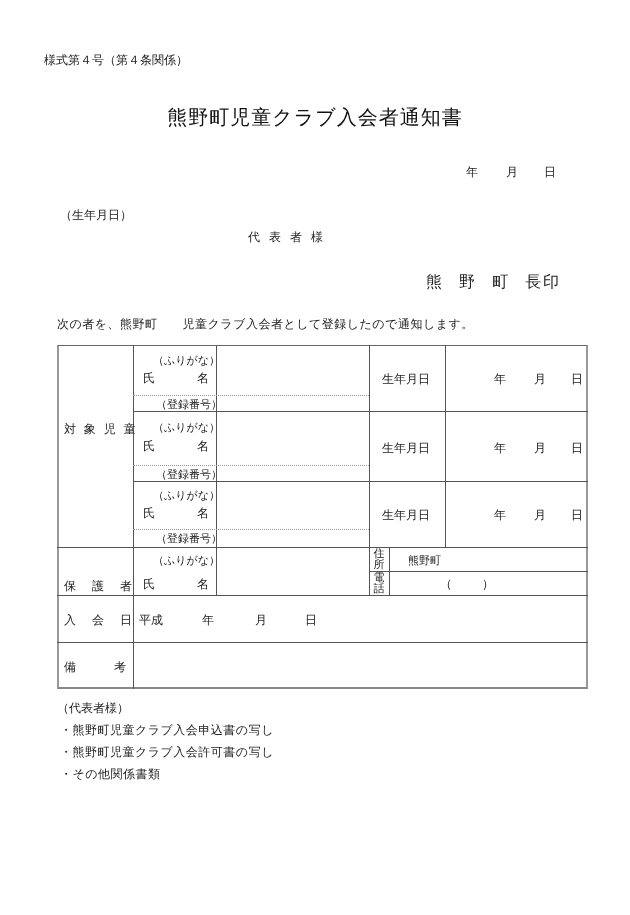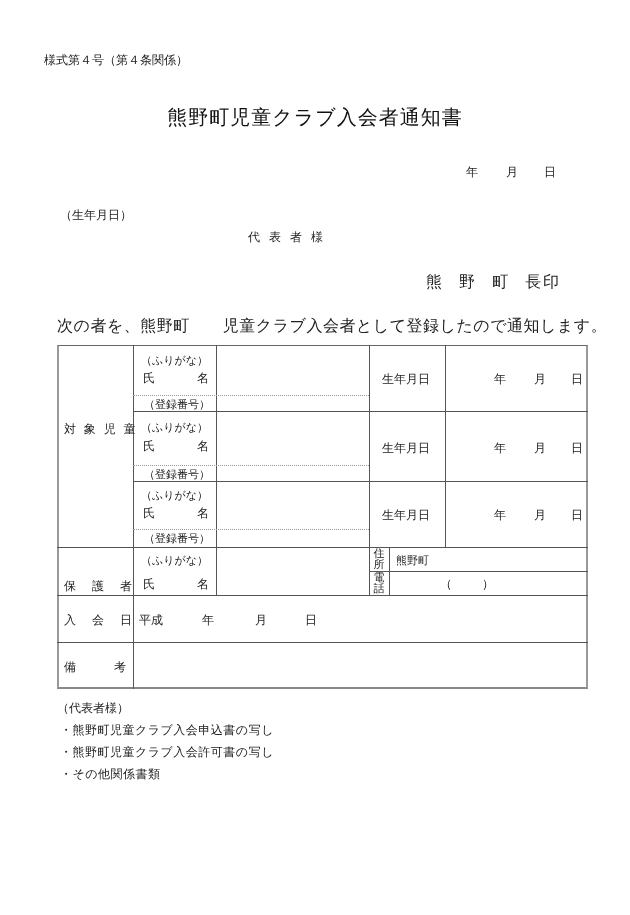--- a/index.html
+++ b/index.html
@@ -8,28 +8,28 @@
     font-family: "DejaVu Serif", "Liberation Serif", serif;
     color: #222;
   }
   .abs { position: absolute; white-space: nowrap; }
   .form-no { left: 44px; top: 52px; font-size: 12px; }
   .title { left: 0; width: 630px; text-align: center; top: 104px; font-size: 20px; letter-spacing: 1px; color: #111; }
   .date-line { top: 164px; font-size: 12px; }
   .consignee { left: 60px; top: 207px; font-size: 12px; }
   .rep { left: 208px; top: 229px; font-size: 12px; letter-spacing: 9px; margin-left: 40px; }
   .mayor { top: 272px; font-size: 16px; }
-  .notice { left: 57px; top: 316px; font-size: 16px; letter-spacing: 0.5px; }
+  .notice { left: 57px; top: 316px; font-size: 12px; letter-spacing: 0.5px; }
 
   .tbl { position: absolute; left: 57px; top: 345px; width: 531px; height: 344px; border: 1px solid #555; box-sizing: border-box; border-width: 1px 2px 2px 2px; border-color: #666 #999 #888 #999; }
   .hl { position: absolute; height: 0; border-top: 1px solid #555; }
   .hd { position: absolute; height: 0; border-top: 1px dotted #999; }
   .vl { position: absolute; width: 0; border-left: 1px solid #555; }
   .cell-text { position: absolute; font-size: 12px; white-space: nowrap; }
-  .small { font-size: 11px; }
+  .small { font-size: 11px; margin-left: 12px; }
   .vert { position: absolute; font-size: 11px; line-height: 11px; width: 12px; text-align: center; }
 
   .attach-head { left: 57px; top: 700px; font-size: 12px; }
   .attach-item { left: 60px; font-size: 12px; letter-spacing: 0.5px; }
 </style>
 </head>
 <body>
 
 <div class="abs form-no">様式第４号（第４条関係）</div>
 <div class="abs title">熊野町児童クラブ入会者通知書</div>

